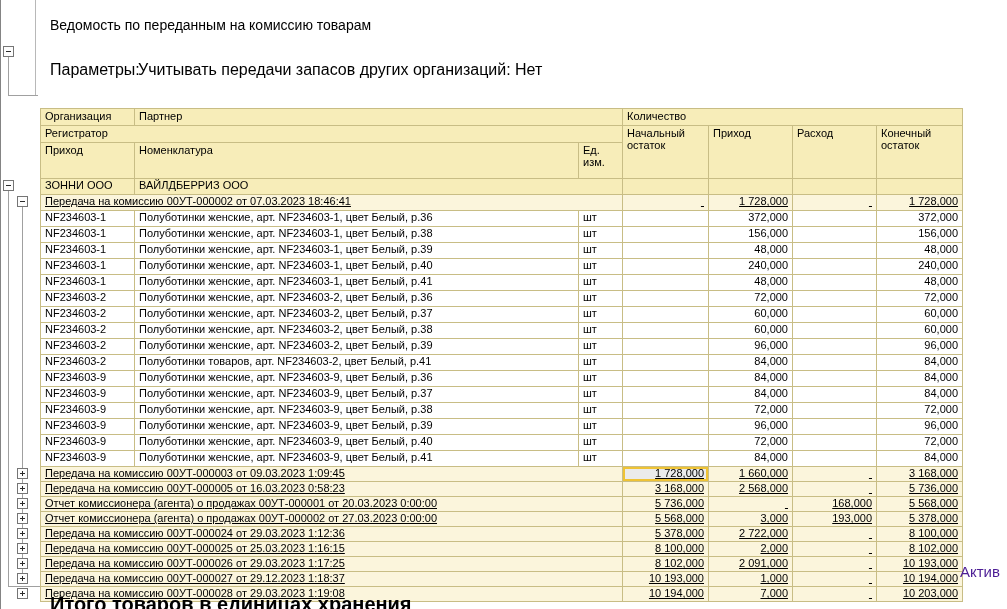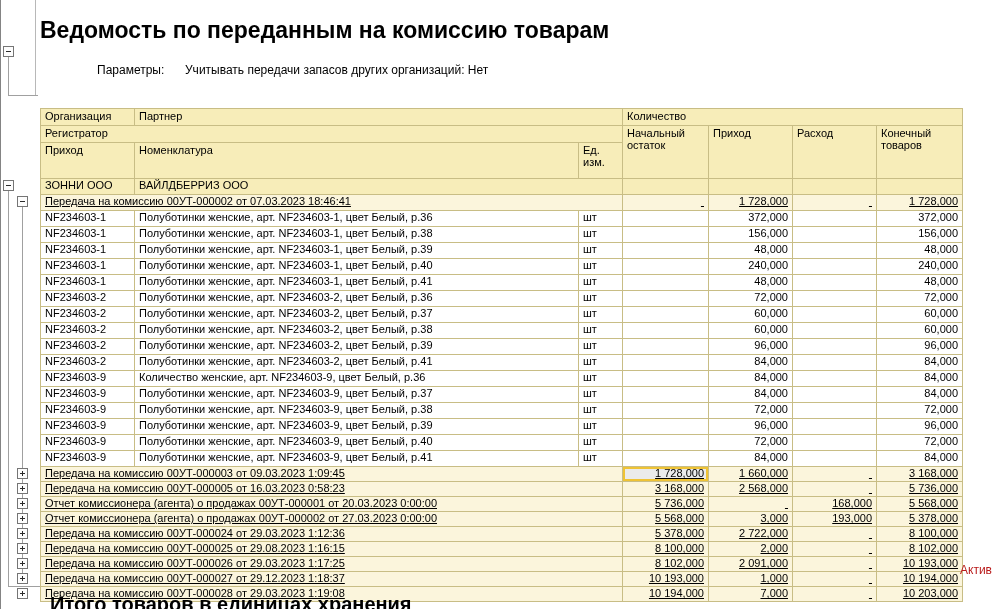--- a/index.html
+++ b/index.html
@@ -7,22 +7,22 @@
     width:1007px;height:609px;overflow:hidden;position:relative;
     background:#ffffff;font-family:"Liberation Sans",sans-serif;color:#000;
   }
   .page-edge{position:absolute;left:0;top:0;width:1px;height:609px;background:#848484;}
   .gutter-sep{position:absolute;left:35px;top:0;width:1px;height:96px;background:#b8b8b8;}
   .tl{position:absolute;background:#a0a0a0;}
   .toggle{position:absolute;width:11px;height:11px;border:1px solid #757575;background:#fdfdfd;box-sizing:border-box;cursor:pointer;}
   .toggle::before{content:"";position:absolute;left:2px;top:4px;width:5px;height:1px;background:#2b2b2b;}
   .toggle.plus::after{content:"";position:absolute;left:4px;top:2px;width:1px;height:5px;background:#2b2b2b;}
 
-  .report-title{position:absolute;left:40px;top:17px;font-size:23px;font-weight:bold;white-space:nowrap;}
-  .params{position:absolute;left:50px;top:61px;font-size:12px;line-height:18px;display:flex;margin-left:47px;}
+  .report-title{position:absolute;left:50px;top:17px;font-size:14px;font-weight:normal;white-space:nowrap;}
+  .params{position:absolute;left:50px;top:61px;font-size:16px;line-height:18px;display:flex;}
   .params .p-label{width:88px;flex:0 0 88px;}
   .params .p-val{white-space:nowrap;}
 
   table#report-table{
     position:absolute;left:40px;top:108px;width:922px;
     border-collapse:collapse;table-layout:fixed;font-size:11px;
   }
   #report-table th,#report-table td{
     border:1px solid var(--c-grid,#c8bd85);
     padding:0 4px;overflow:hidden;white-space:nowrap;vertical-align:top;
@@ -35,21 +35,21 @@
   tr.r-group td{background:var(--c-header,#f7edb9);height:15px;}
   tr.r-doc td{background:var(--c-doc,#fbf5dc);height:15px;text-decoration:underline;}
   tr.r-doc.compact td{height:14px;margin-top:47px;}
   tr.r-item td{background:#ffffff;height:15px;}
   td.doc-label{padding-left:14px;}
   td.item-name{padding-left:9px;}
   td.sel{background:#ebebeb !important;box-shadow:inset 0 0 0 2px var(--c-select,#efc335);}
 
   .footer-title{position:absolute;left:50px;top:593px;font-size:20px;font-weight:bold;white-space:nowrap;}
   .wm{position:absolute;white-space:nowrap;}
-  .wm1{left:960px;top:563px;font-size:12px;color:#b91c1c;}
+  .wm1{left:960px;top:563px;font-size:15px;color:#4c1d95;}
   .wm2{left:964px;top:615px;font-size:12px;color:#b6b6b6;margin-top:32px;}
 </style>
 </head>
 <body>
 
 <div class="page-edge"></div>
 <div class="gutter-sep"></div>
 
 <div class="tl" style="left:8px;top:57px;width:1px;height:38px;"></div>
 <div class="tl" style="left:8px;top:95px;width:30px;height:1px;"></div>
@@ -82,21 +82,21 @@
     <tr class="hr1">
       <th>Организация</th>
       <th colspan="2">Партнер</th>
       <th colspan="4">Количество</th>
     </tr>
     <tr class="hr2">
       <th colspan="3">Регистратор</th>
       <th rowspan="2" class="wrap">Начальный остаток</th>
       <th rowspan="2">Приход</th>
       <th rowspan="2">Расход</th>
-      <th rowspan="2" class="wrap">Конечный товаров</th>
+      <th rowspan="2" class="wrap">Конечный остаток</th>
     </tr>
     <tr class="hr3">
       <th>Приход</th>
       <th>Номенклатура</th>
       <th class="wrap">Ед. изм.</th>
     </tr>
   </thead>
   <tbody id="report-body">
       <tr class="r-group">
         <td>ЗОННИ ООО</td>
@@ -189,30 +189,30 @@
         <td>NF234603-2</td>
         <td class="item-name">Полуботинки женские, арт. NF234603-2, цвет Белый, р.39</td>
         <td>шт</td>
         <td class="num">&nbsp;</td>
         <td class="num">96,000</td>
         <td class="num">&nbsp;</td>
         <td class="num">96,000</td>
       </tr>
       <tr class="r-item">
         <td>NF234603-2</td>
-        <td class="item-name">Полуботинки женские, арт. NF234603-2, цвет Белый, р.41</td>
-        <td>шт</td>
-        <td class="num">&nbsp;</td>
-        <td class="num">84,000</td>
-        <td class="num">&nbsp;</td>
-        <td class="num">84,000</td>
-      </tr>
-      <tr class="r-item">
-        <td>NF234603-9</td>
-        <td class="item-name">Количество женские, арт. NF234603-9, цвет Белый, р.36</td>
+        <td class="item-name">Полуботинки товаров, арт. NF234603-2, цвет Белый, р.41</td>
+        <td>шт</td>
+        <td class="num">&nbsp;</td>
+        <td class="num">84,000</td>
+        <td class="num">&nbsp;</td>
+        <td class="num">84,000</td>
+      </tr>
+      <tr class="r-item">
+        <td>NF234603-9</td>
+        <td class="item-name">Полуботинки женские, арт. NF234603-9, цвет Белый, р.36</td>
         <td>шт</td>
         <td class="num">&nbsp;</td>
         <td class="num">84,000</td>
         <td class="num">&nbsp;</td>
         <td class="num">84,000</td>
       </tr>
       <tr class="r-item">
         <td>NF234603-9</td>
         <td class="item-name">Полуботинки женские, арт. NF234603-9, цвет Белый, р.37</td>
         <td>шт</td>
@@ -286,21 +286,21 @@
         <td class="num">5 378,000</td>
       </tr>
       <tr class="r-doc compact">
         <td class="doc-label" colspan="3">Передача на комиссию 00УТ-000024 от 29.03.2023 1:12:36</td>
         <td class="num">5 378,000</td>
         <td class="num">2 722,000</td>
         <td class="num">&nbsp;</td>
         <td class="num">8 100,000</td>
       </tr>
       <tr class="r-doc compact">
-        <td class="doc-label" colspan="3">Передача на комиссию 00УТ-000025 от 29.08.2023 1:16:15</td>
+        <td class="doc-label" colspan="3">Передача на комиссию 00УТ-000025 от 25.03.2023 1:16:15</td>
         <td class="num">8 100,000</td>
         <td class="num">2,000</td>
         <td class="num">&nbsp;</td>
         <td class="num">8 102,000</td>
       </tr>
       <tr class="r-doc compact">
         <td class="doc-label" colspan="3">Передача на комиссию 00УТ-000026 от 29.03.2023 1:17:25</td>
         <td class="num">8 102,000</td>
         <td class="num">2 091,000</td>
         <td class="num">&nbsp;</td>

